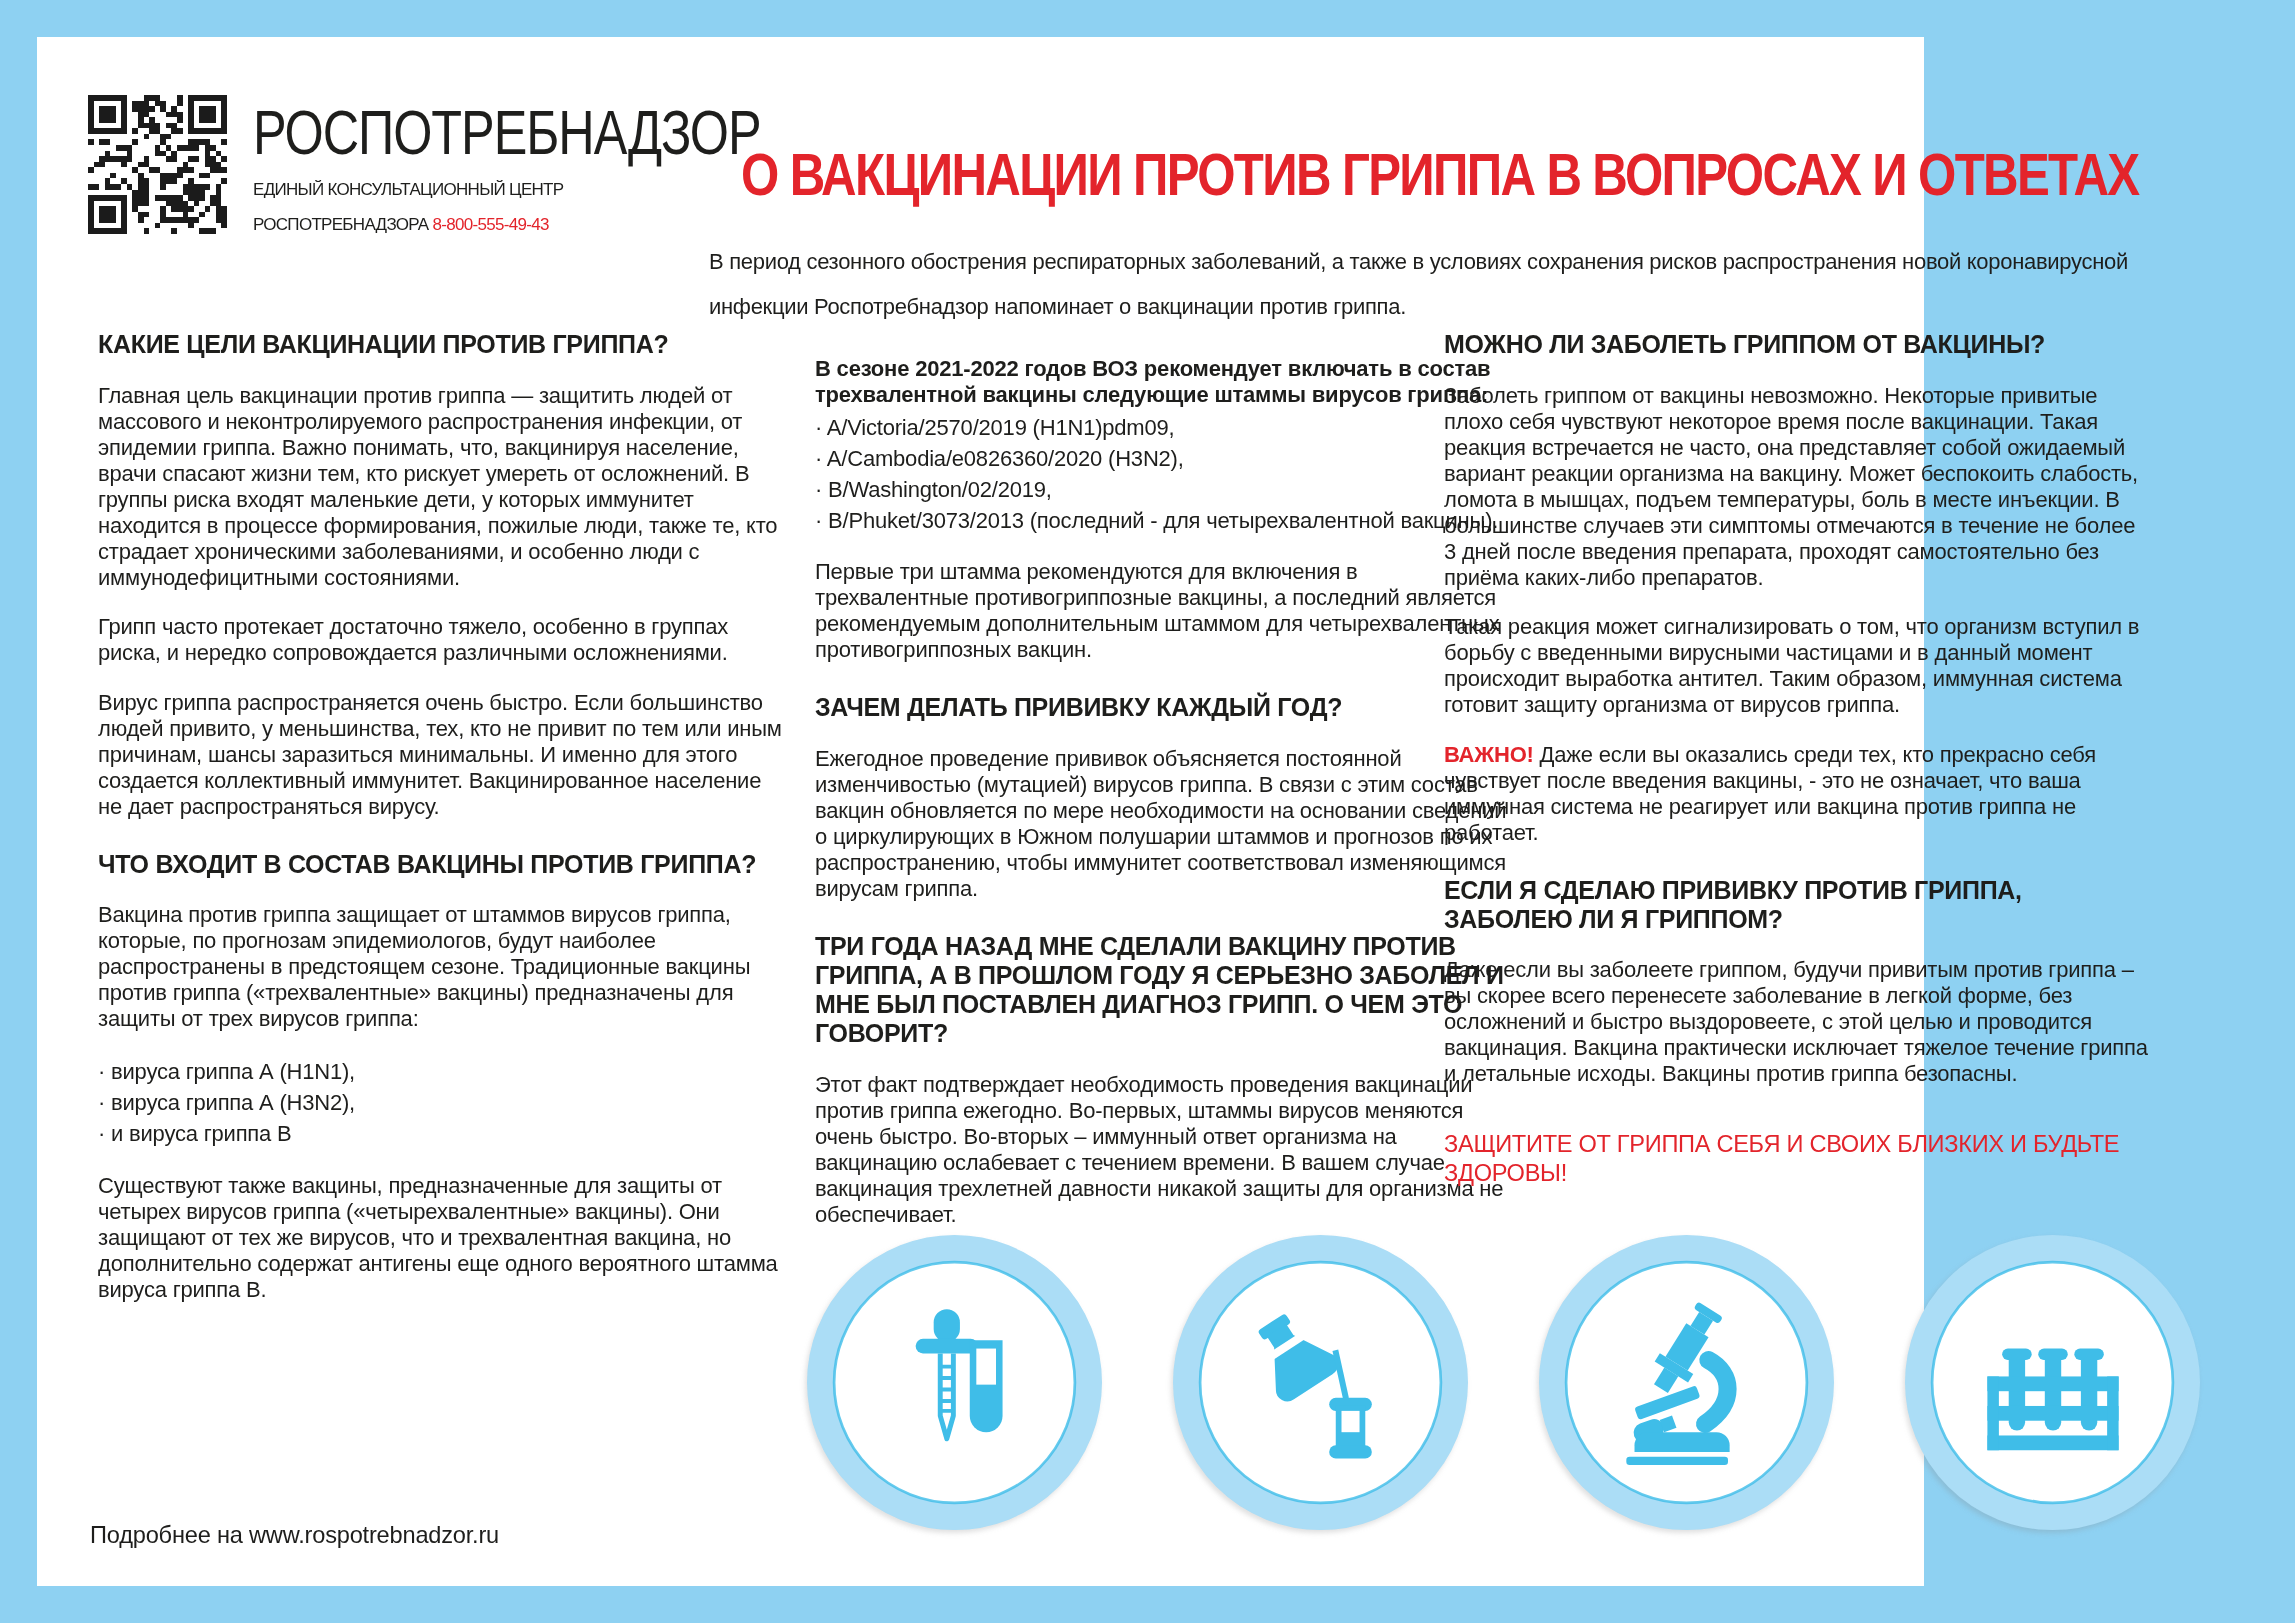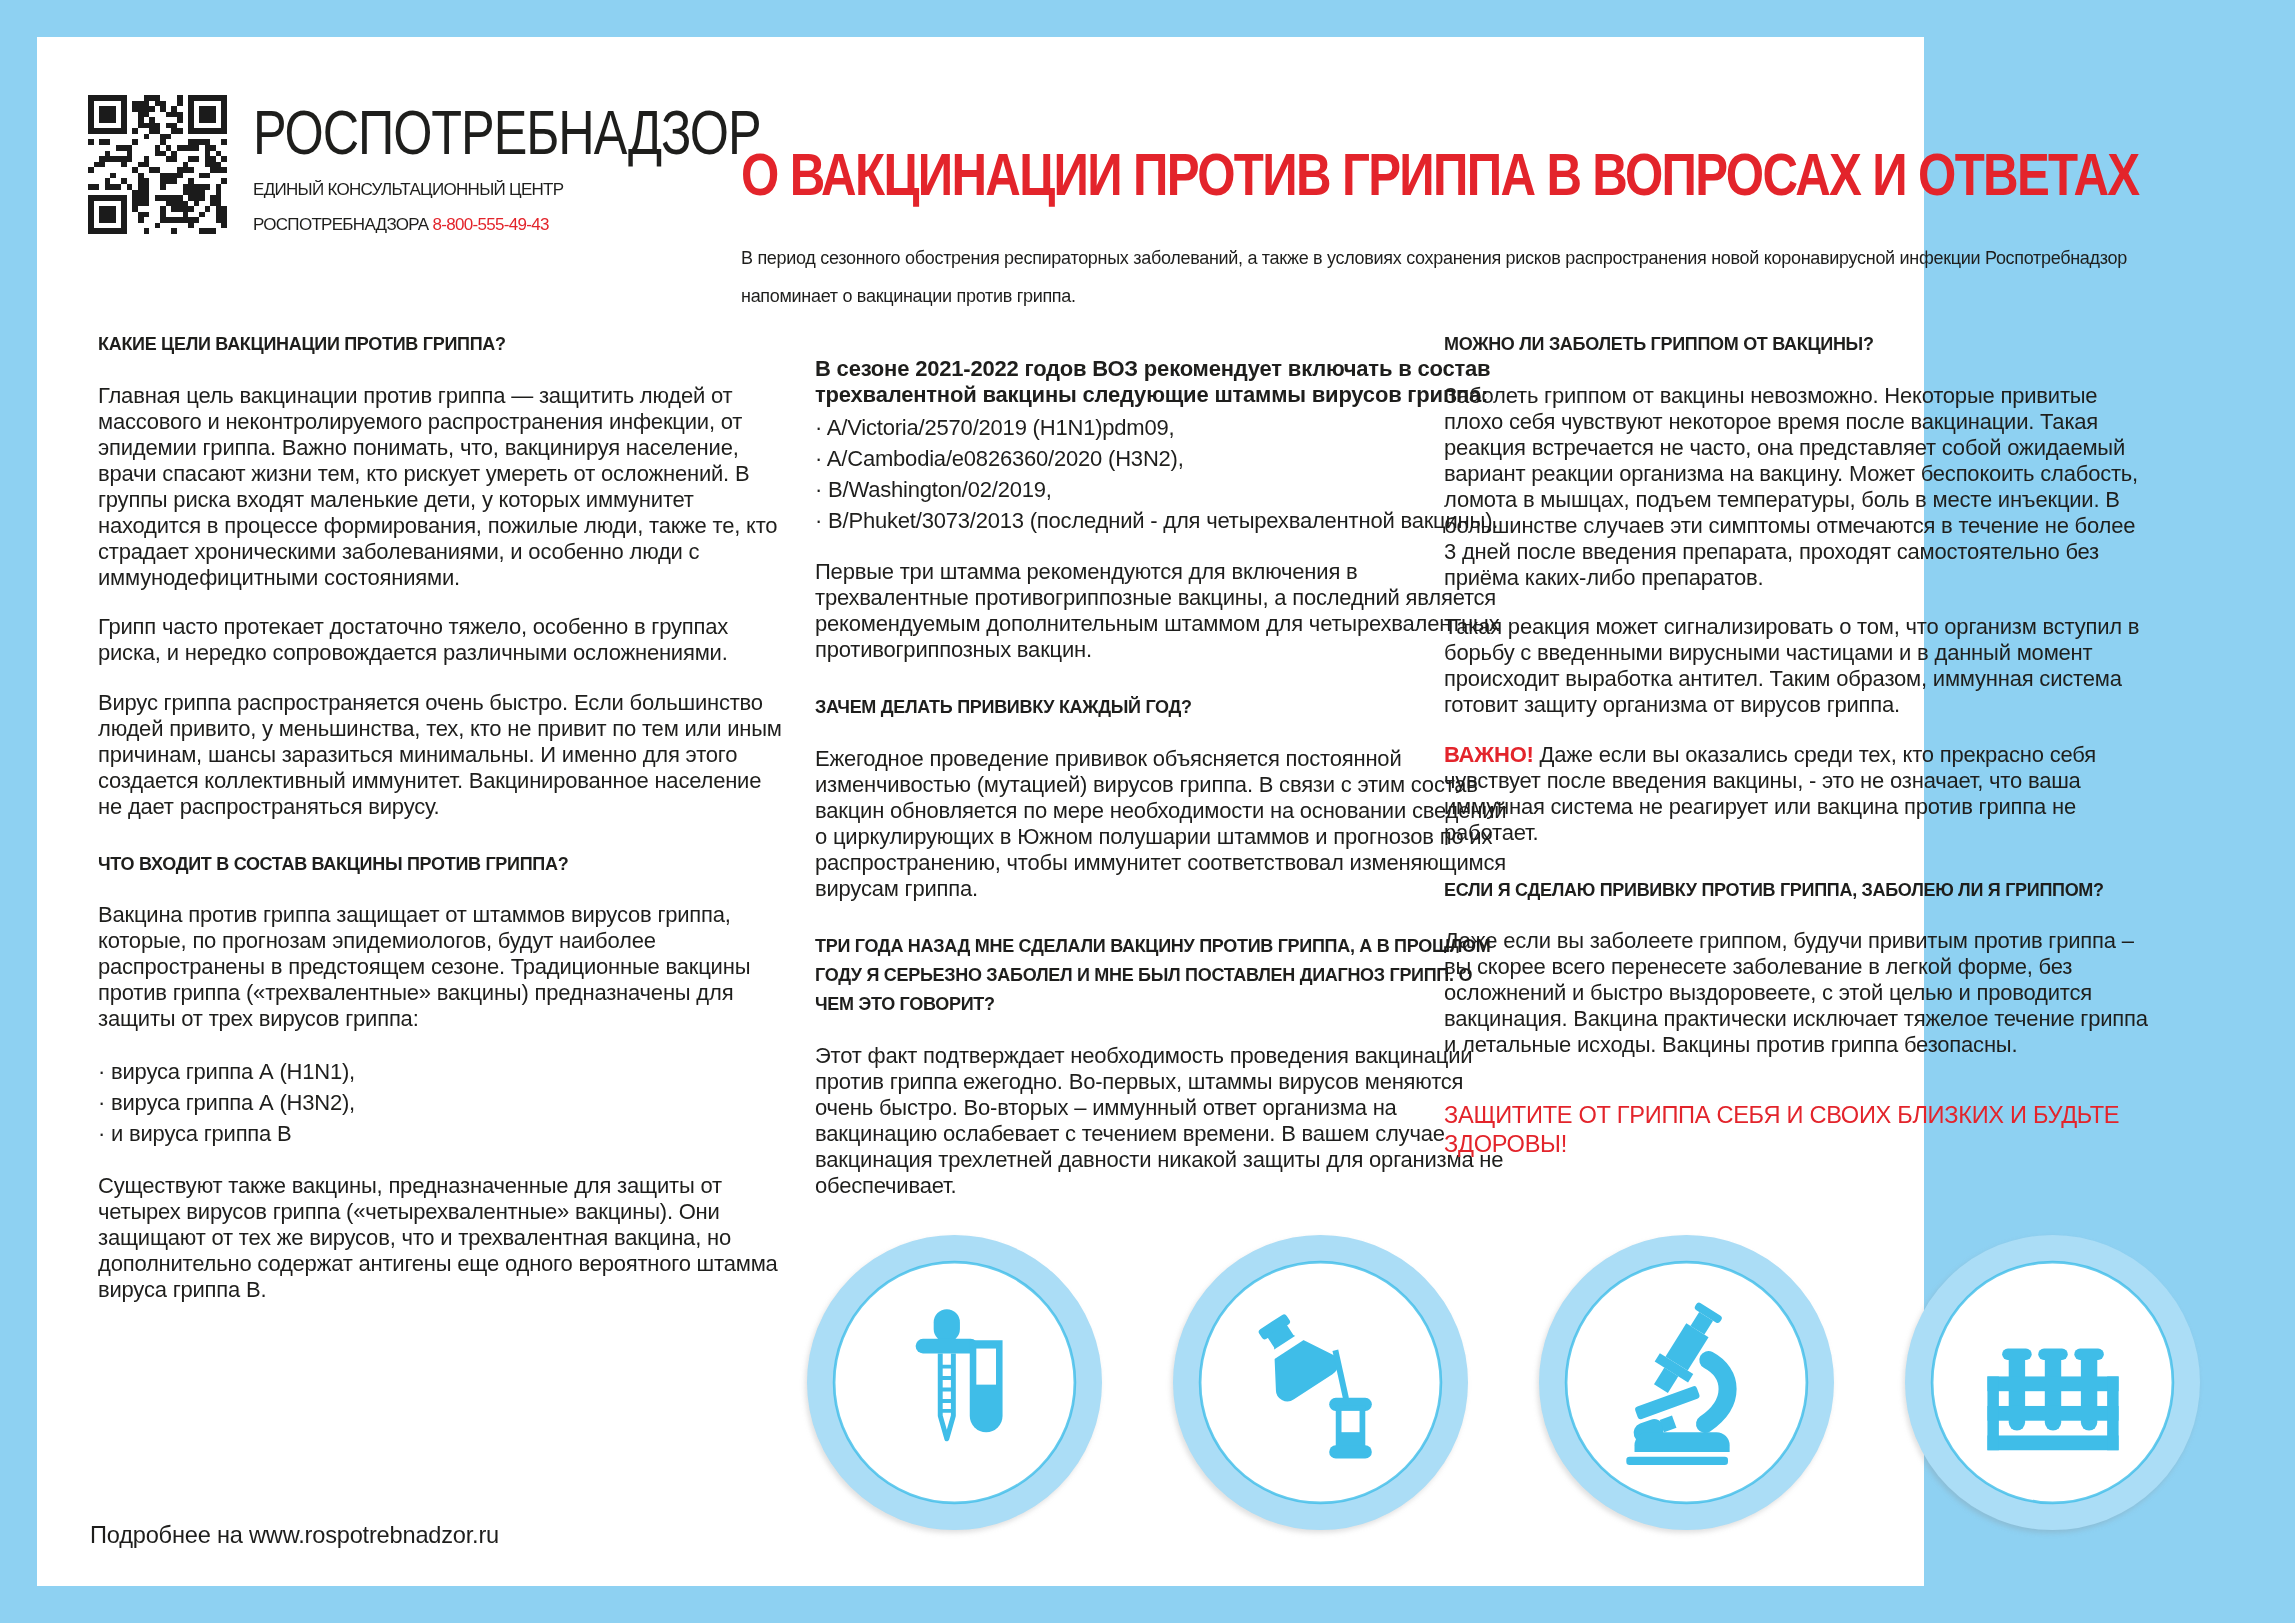--- a/index.html
+++ b/index.html
@@ -27,28 +27,28 @@
     font-weight:normal;
   }
   .logo-sub{position:absolute;left:216px;top:135px;font-size:17px;line-height:35px;letter-spacing:-0.7px;white-space:nowrap;}
   .phone{color:var(--accent-red);}
 
   .headline{
     position:absolute;left:704px;top:103px;color:var(--accent-red);
     font-size:60px;font-weight:bold;letter-spacing:-2px;white-space:nowrap;
     transform:scaleX(0.82);transform-origin:left top;
   }
-  .subtitle{position:absolute;left:704px;top:202px;width:1486px;font-size:18px;line-height:38px;letter-spacing:-0.3px;}
+  .subtitle{position:absolute;left:672px;top:202px;width:1486px;font-size:22px;line-height:45px;letter-spacing:-0.3px;}
 
   
   .col{position:absolute;top:293px;font-size:22px;line-height:26px;letter-spacing:-0.2px;}
   .col-1{left:61px;width:686px;}
   .col-2{left:778px;width:699px;}
   .col-3{left:1407px;width:706px;}
-  .col h3{font-size:18px;line-height:29px;font-weight:bold;letter-spacing:-0.3px;margin:30px 0 23.6px 0;}
+  .col h3{font-size:25px;line-height:29px;font-weight:bold;letter-spacing:-0.3px;margin:30px 0 23.6px 0;}
   .col h3.first{margin-top:0;}
   .col p{margin:0 0 23.6px 0;}
   .col p.intro{font-weight:bold;margin:26px 0 3.9px 0;}
   .list{margin:0 0 23.6px 0;}
   .list div{line-height:31px;}
   .gap-top{margin-top:18.3px !important;}
   .cta{color:var(--accent-red);font-size:23.6px;line-height:29px;letter-spacing:-0.3px;margin-top:43px;}
   .red-label{color:var(--accent-red);font-weight:bold;}
 
   

